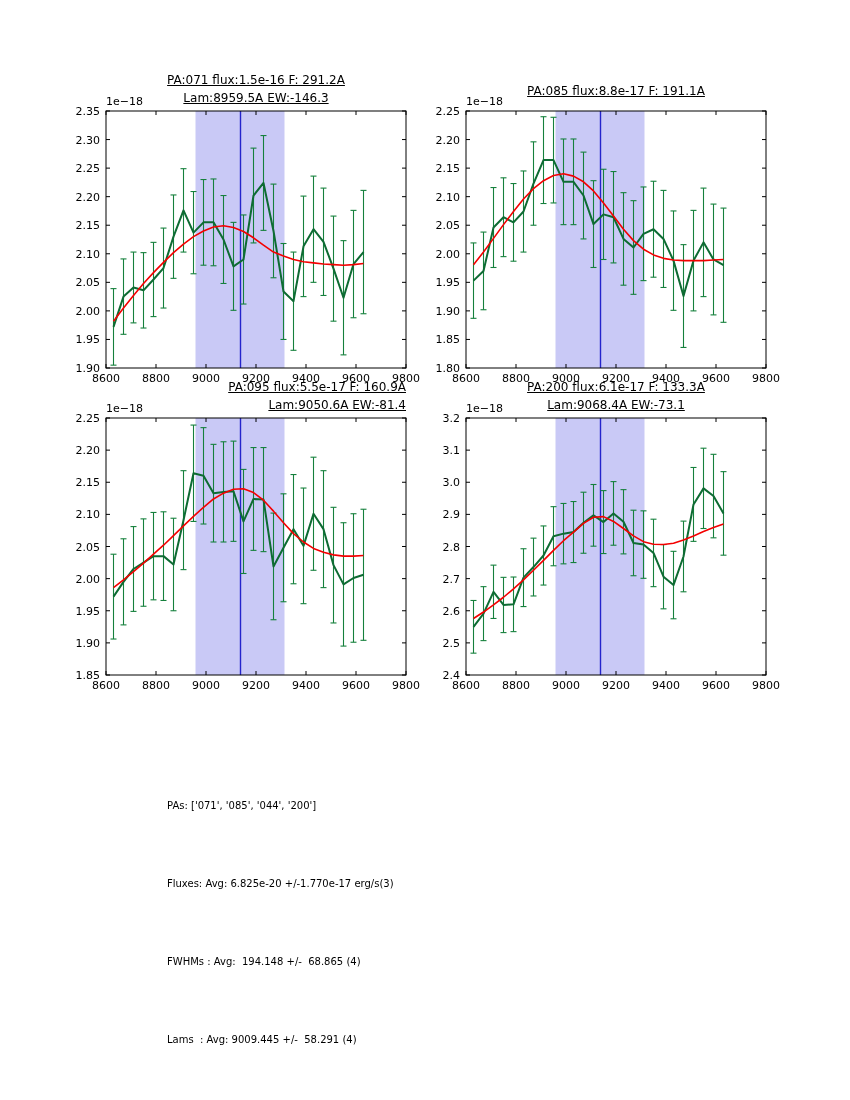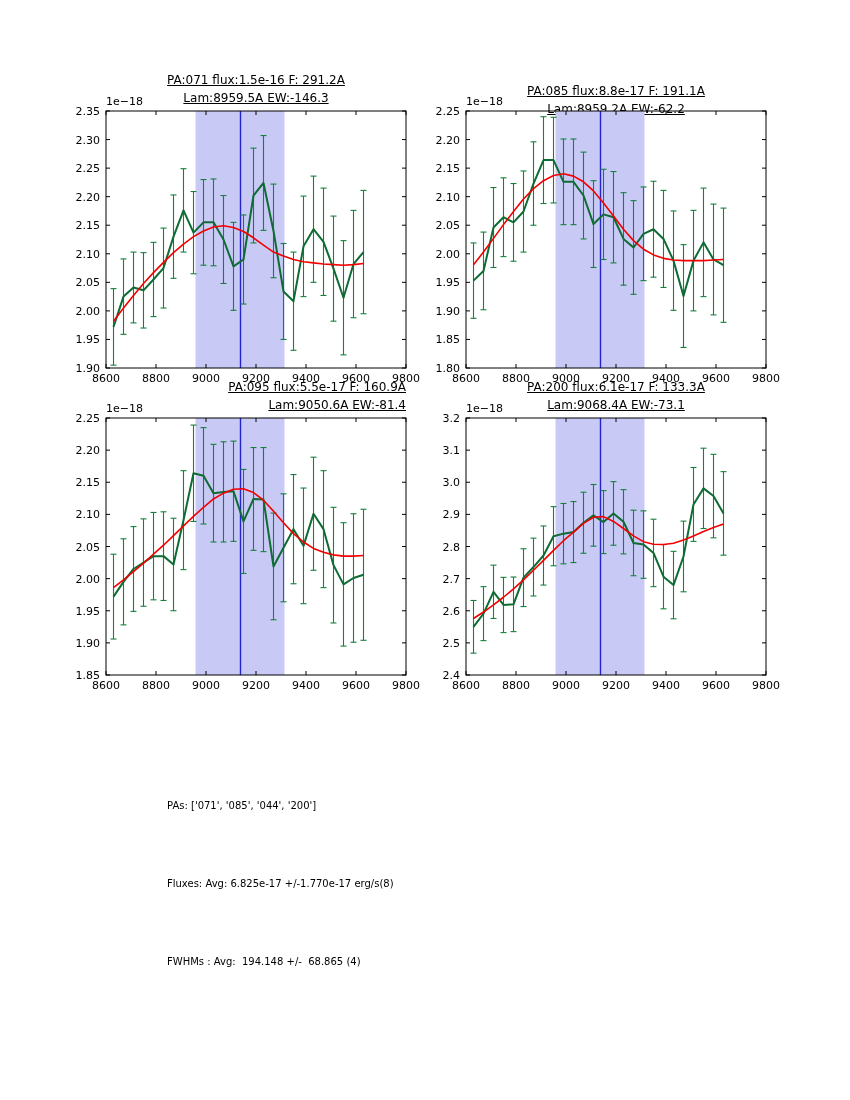--- a/index.html
+++ b/index.html
@@ -37,21 +37,20 @@
 <body>
 
 <div class="page">
 
   <div class="chart-title" style="left:106px; top:71px;">
     <div>PA:071 flux:1.5e-16 F: 291.2A</div>
     <div>Lam:8959.5A EW:-146.3</div>
   </div>
   <div class="chart-title" style="left:466px; top:82px;">
     <div>PA:085 flux:8.8e-17 F: 191.1A</div>
-    <div>Lam:8959.2A EW:-62.2</div>
   </div>
   <div class="chart-title" style="left:106px; top:378px;text-align:right;">
     <div>PA:095 flux:5.5e-17 F: 160.9A</div>
     <div>Lam:9050.6A EW:-81.4</div>
   </div>
   <div class="chart-title" style="left:466px; top:378px;">
     <div>PA:200 flux:6.1e-17 F: 133.3A</div>
     <div>Lam:9068.4A EW:-73.1</div>
   </div>
 
@@ -593,19 +592,20 @@
       <line x1="346" y1="48.125000000000014" x2="342" y2="48.125000000000014" stroke="#000000" stroke-width="1"></line>
       <text x="40" y="52.125000000000014" text-anchor="end" class="ticklab">3.1</text>
       <line x1="46" y1="16" x2="50" y2="16" stroke="#000000" stroke-width="1"></line>
       <line x1="346" y1="16" x2="342" y2="16" stroke="#000000" stroke-width="1"></line>
       <text x="40" y="20" text-anchor="end" class="ticklab">3.2</text>
       <text x="46" y="10" class="offlab">1e−18</text>
     </svg>
 
   <div class="summary">
     <div>PAs: ['071', '085', '044', '200']</div>
-    <div>Fluxes: Avg: 6.825e-17 +/-1.770e-17 erg/s(8)</div>
+    <div>Fluxes: Avg: 6.825e-20 +/-1.770e-17 erg/s(3)</div>
     <div>FWHMs : Avg:  194.148 +/-  68.865 (4)</div>
+    <div>Lams  : Avg: 9009.445 +/-  58.291 (4)</div>
     
     
   </div>
 
 </div>
 
 </body></html>

